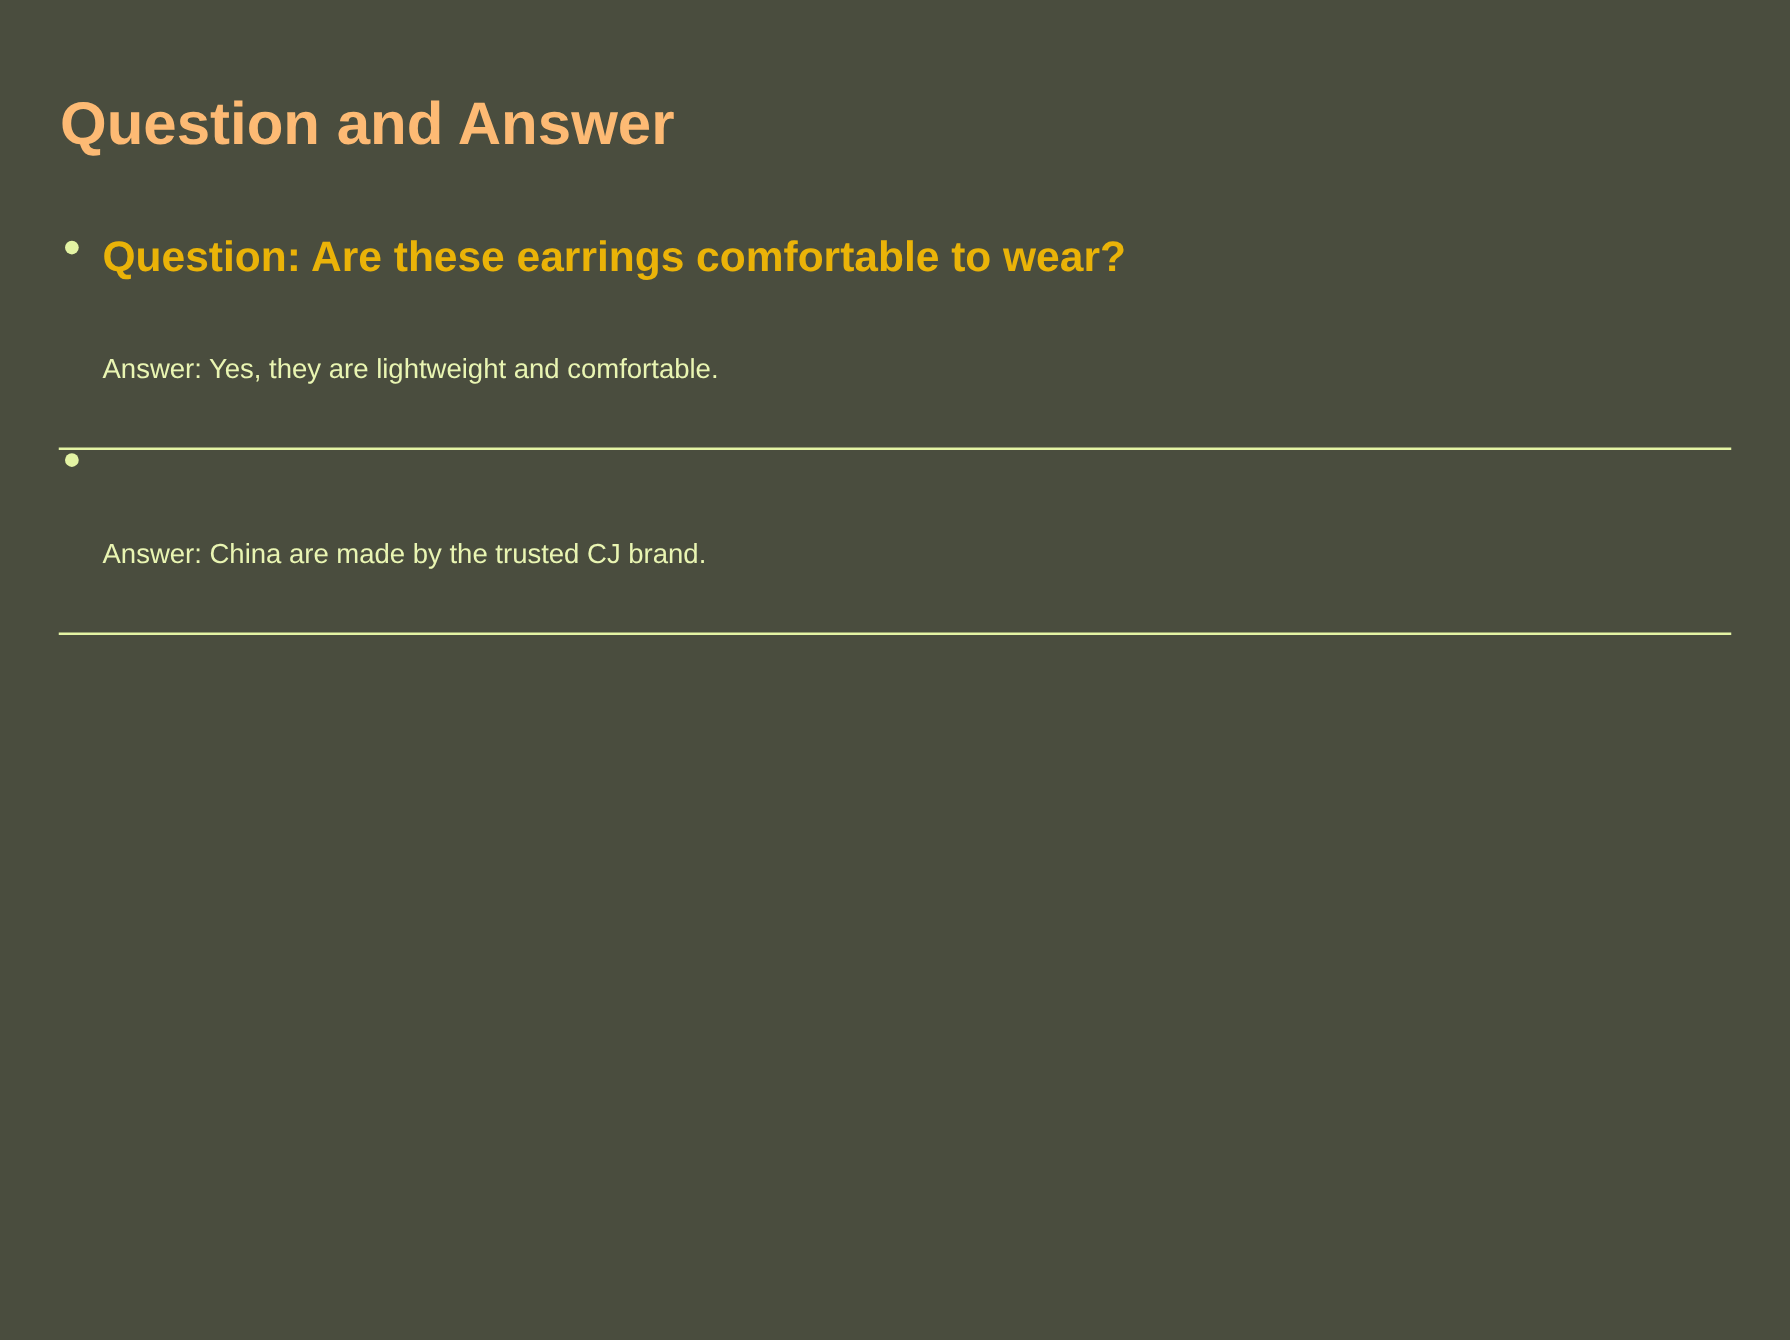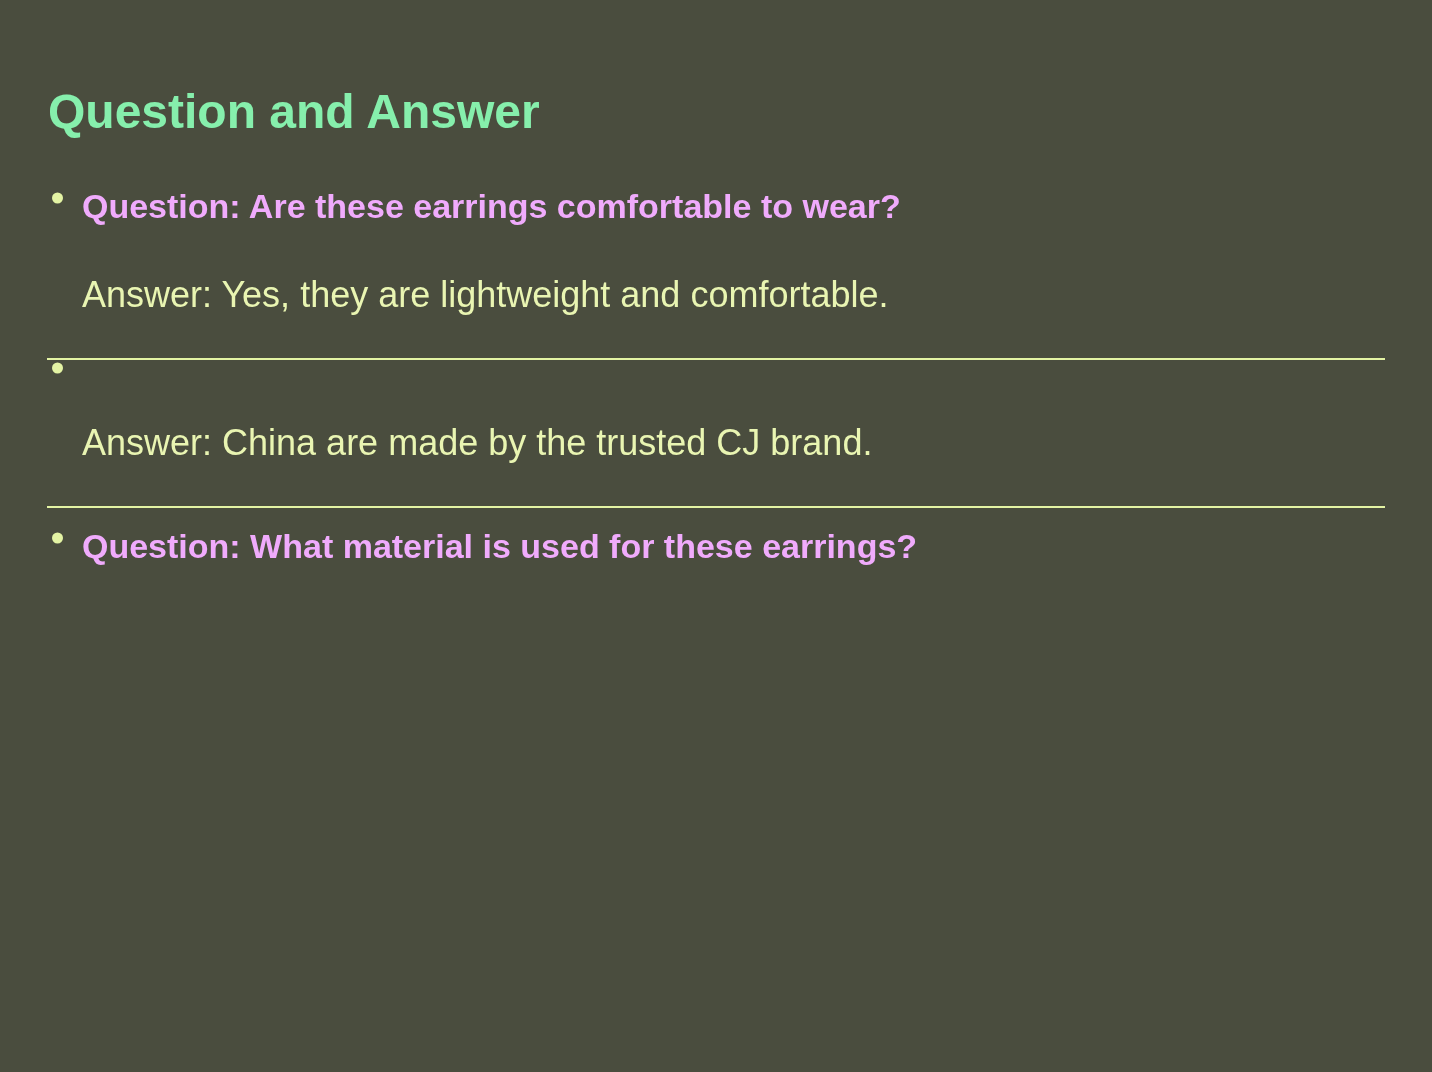--- a/index.html
+++ b/index.html
@@ -19,24 +19,24 @@
     position: relative;
     width: 1432px;
     height: 1072px;
     box-sizing: border-box;
     padding: 0;
   }
 
   .page-title {
     position: absolute;
     left: 48px;
-    top: 52px;
+    top: 40px;
     font-size: 48px;
     font-weight: bold;
-    color: #86efac;
+    color: #fdba74;
     letter-spacing: 0px;
     line-height: 1.15;
     white-space: nowrap;
   }
 
   .qa-list {
     position: absolute;
     left: 0;
     top: 168px;
     width: 1432px;
@@ -62,29 +62,29 @@
     transform: translateY(-50%);
     width: 11px;
     height: 11px;
     border-radius: 50%;
     background: #E4F4A4;
   }
 
   .qa-question {
     font-size: 34px;
     font-weight: bold;
-    color: #f0abfc;
+    color: #eab308;
     line-height: 44px;
     white-space: nowrap;
   }
 
   .qa-answer {
     padding-left: 82px;
     padding-top: 48px;
-    font-size: 36px;
+    font-size: 22px;
     font-weight: normal;
     color: #E9F5B2;
     line-height: 38px;
     white-space: nowrap;
   }
 
   .qa-separator {
     margin: 44px 0 0 47px;
     width: 1338px;
     height: 2px;
@@ -117,21 +117,17 @@
     <div class="qa-item">
       <div class="qa-question-row">
         <span class="qa-bullet"></span>
       </div>
       <div class="qa-answer">Answer: China are made by the trusted CJ brand.</div>
       <hr class="qa-separator">
     </div>
 
 
     <div class="qa-item">
-      <div class="qa-question-row">
-        <span class="qa-bullet"></span>
-        <span class="qa-question">Question: What material is used for these earrings?</span>
-      </div>
 
     </div>
 
   </div>
 </div>
 
 </body></html>

